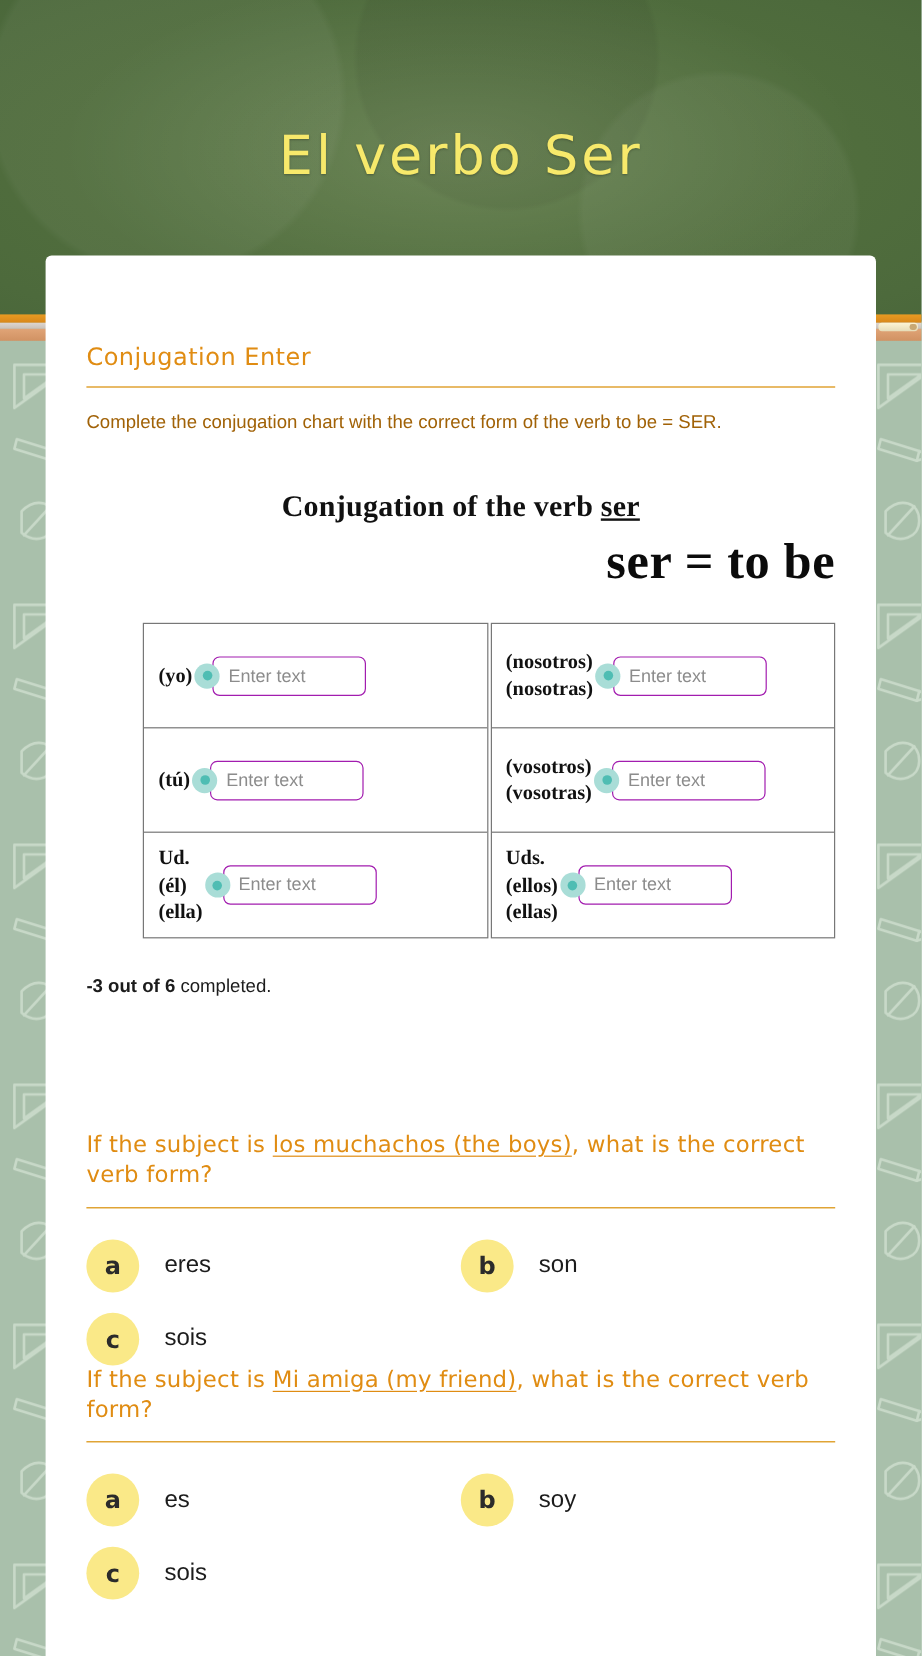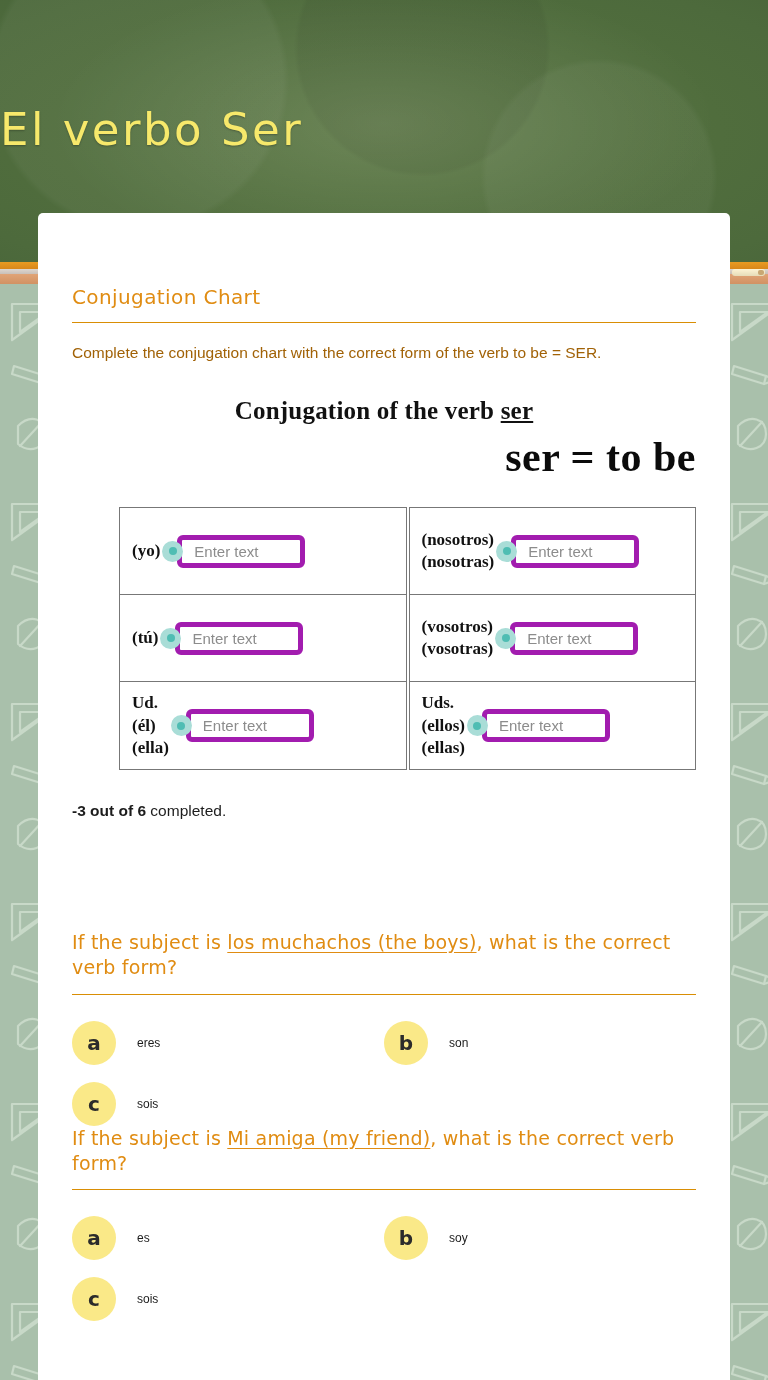--- a/index.html
+++ b/index.html
@@ -40,21 +40,21 @@
       radial-gradient(circle at 18% 30%, rgba(255,255,255,0.045) 0 22%, transparent 23%),
       radial-gradient(circle at 78% 66%, rgba(255,255,255,0.04) 0 18%, transparent 19%),
       radial-gradient(circle at 55% 18%, rgba(0,0,0,0.05) 0 26%, transparent 27%);
     pointer-events:none;
   }
 
   #board-title {
     position: absolute;
     top: 103px;
     left: 0; right: 0;
-    text-align: left;
+    text-align: center;
     font-family: "DejaVu Sans", sans-serif;
     font-size: 45px;
     font-weight: 400;
     letter-spacing: 2.5px;
     color: #f7e96b;
     text-shadow: 0 1px 2px rgba(0,0,0,0.28);
     z-index: 3;
   }
 
   
@@ -113,21 +113,21 @@
 
   .instructions {
     font-size: 15.5px;
     line-height: 1.62;
     color: #a16207;
     margin-top: 17px;
     max-width: 626px;
   }
 
   
-  .conj-image { margin-top: 32px; }
+  .conj-image { margin-top: 44px; }
   .conj-img-title {
     font-family: "Liberation Serif", serif;
     font-weight: bold;
     font-size: 25px;
     color: #111;
     text-align: center;
     letter-spacing: 0.2px;
   }
   .conj-img-title u { text-decoration: underline; text-underline-offset: 2px; }
   .conj-img-sub {
@@ -187,21 +187,21 @@
   }
   .answer-marker .dot {
     width: 8px; height: 8px;
     border-radius: 50%;
     background: #4fbdb3;
   }
 
   .text-input {
     flex: 1 1 auto;
     height: 33px;
-    border: 5px solid #a21caf;
+    border: 1px solid #a21caf;
     border-radius: 6px;
     background: #fff;
     color: #8c8c8c;
     font-family: "Liberation Sans", sans-serif;
     font-size: 15px;
     padding: 0 12px;
     outline: none;
     min-width: 0;
   }
   .text-input::placeholder { color: #8c8c8c; opacity: 1; }
@@ -251,21 +251,21 @@
     display: flex;
     align-items: center;
     justify-content: center;
     font-family: "DejaVu Sans", sans-serif;
     font-size: 20px;
     font-weight: 700;
     color: #2b2b2b;
     flex: 0 0 auto;
   }
   .option-label {
-    font-size: 12px;
+    font-size: 20px;
     color: #1c1c1c;
   }
 </style>
 </head>
 <body>
 
 <div id="doodle-bg">
   <svg viewBox="0 0 768 1380" preserveAspectRatio="none" aria-hidden="true">
     <defs>
       <pattern id="school-doodles" x="0" y="0" width="120" height="200" patternUnits="userSpaceOnUse">
@@ -312,21 +312,21 @@
   <div class="bar1"></div>
   <div class="bar2"></div>
   <div class="bar3"></div>
   <div class="chalk">
     <div class="nub"></div>
   </div>
 </div>
 
 <div id="card">
 
-  <h2 class="section-heading">Conjugation Chart</h2>
+  <h2 class="section-heading">Conjugation Enter</h2>
   <hr class="rule">
 
   <p class="instructions">Complete the conjugation chart with the correct form of the verb to be = SER.</p>
 
   <div class="conj-image">
     <div class="conj-img-title">
       <span>Conjugation of the verb </span><u>ser</u>
     </div>
     <div class="conj-img-sub">ser = to be</div>
   </div>

